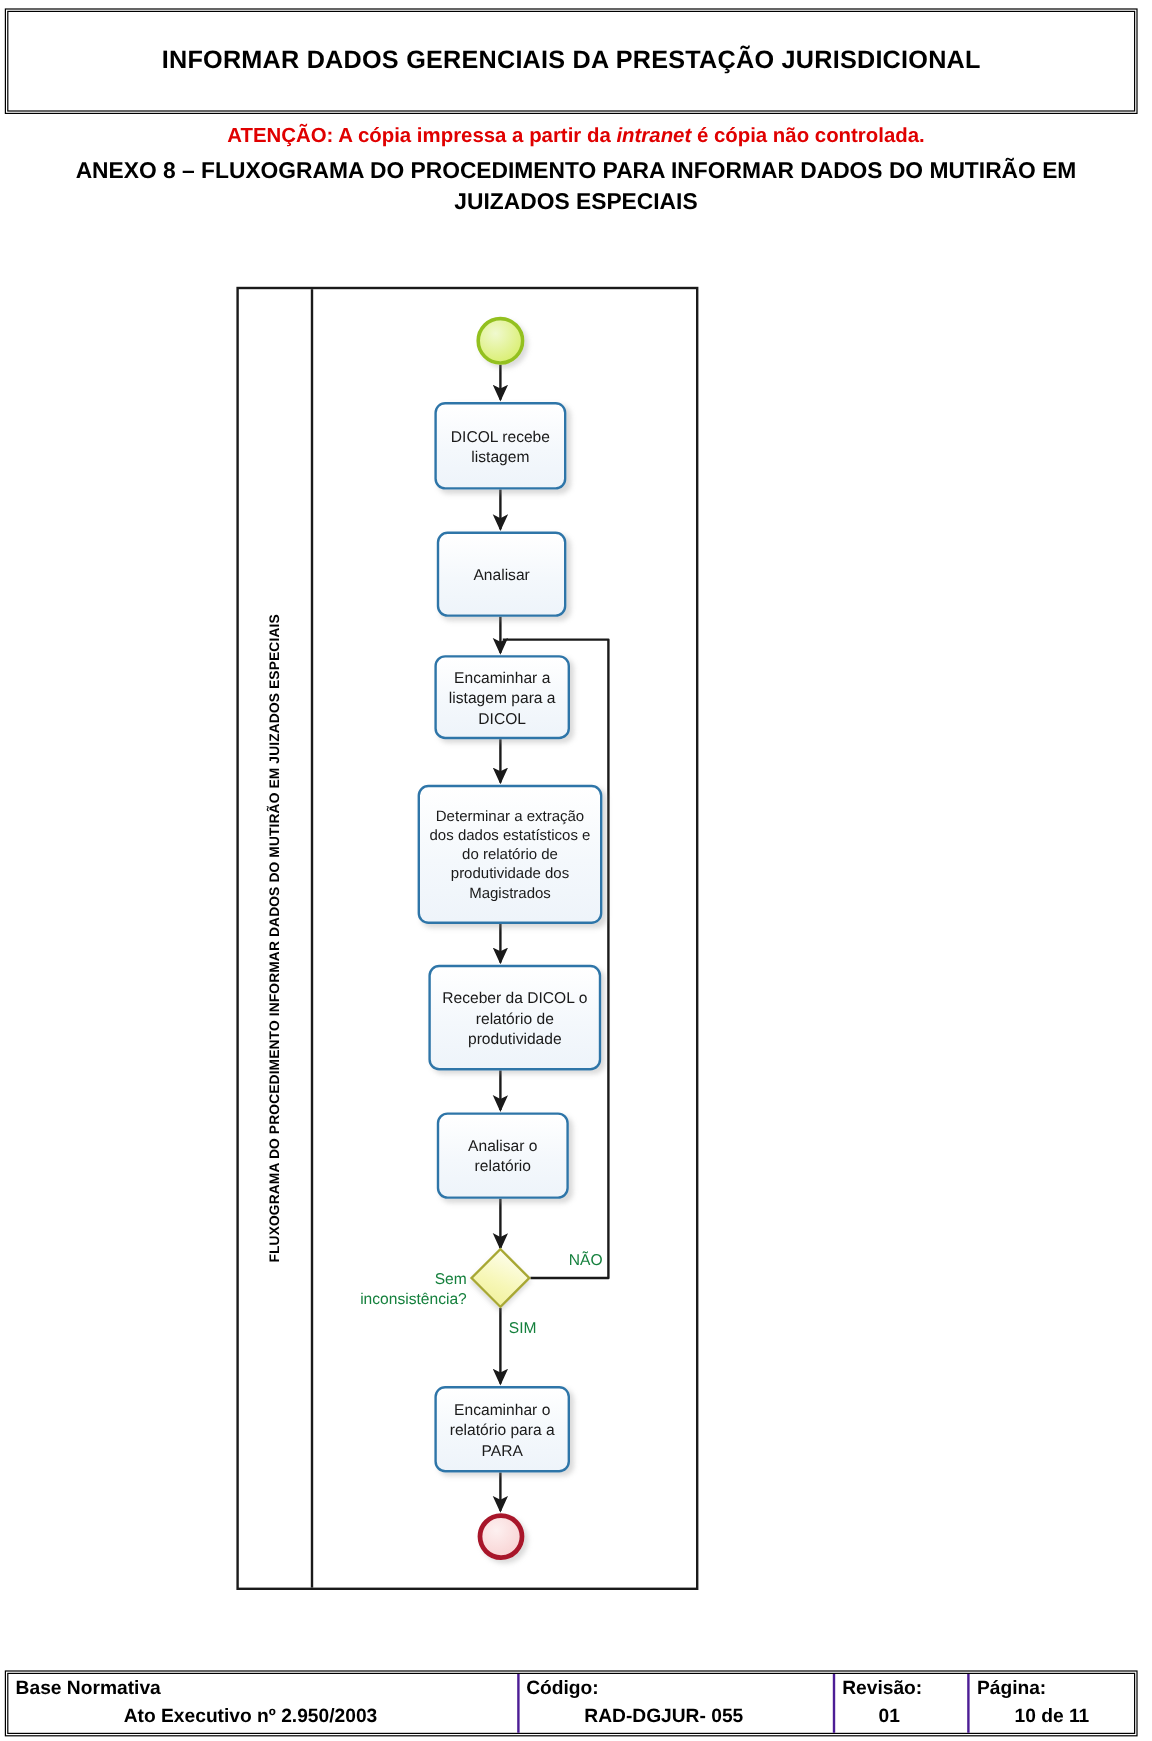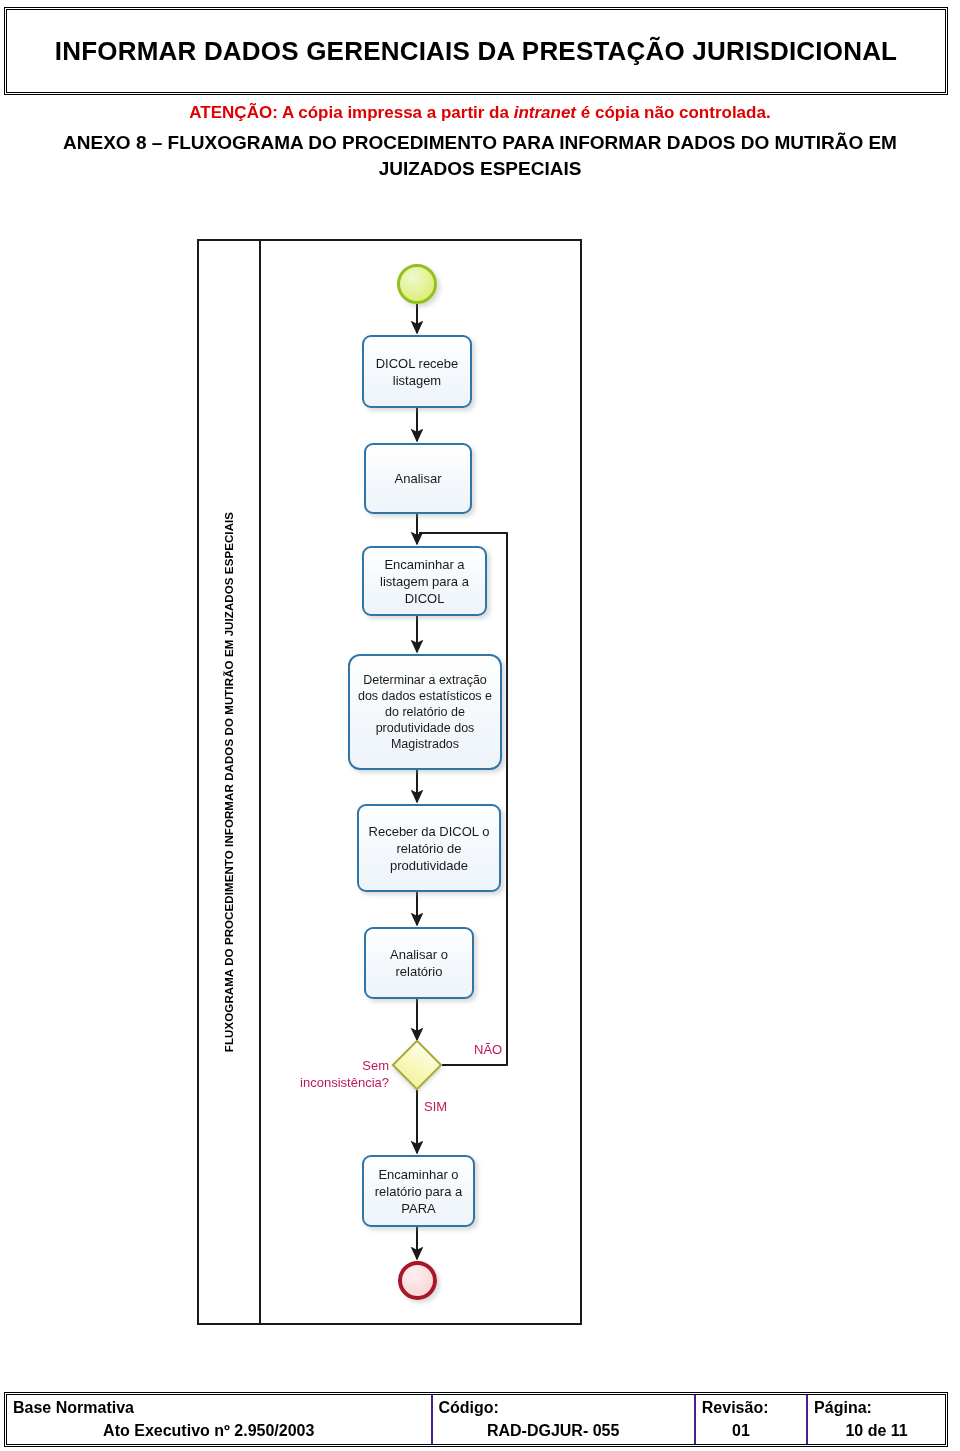--- a/index.html
+++ b/index.html
@@ -23,21 +23,21 @@
     top: 7px;
     width: 944px;
     height: 88px;
     border: 3px double #000000;
     box-sizing: border-box;
     display: flex;
     align-items: center;
     justify-content: center;
   }
   #title-box .title-text {
-    font-size: 26px;
+    font-size: 21px;
     font-weight: bold;
     letter-spacing: 0.2px;
     text-align: center;
     white-space: nowrap;
   }
 
   
   #warning-line {
     position: absolute;
     left: 0;
@@ -140,21 +140,21 @@
     box-sizing: border-box;
     background: linear-gradient(160deg, #fdfde8 0%, #f7f7b8 60%, #f2f2a0 100%);
     border: 2px solid #a8a833;
     transform: rotate(45deg);
     box-shadow: 2px 2px 4px rgba(150,150,150,0.35);
   }
 
   .flow-label {
     position: absolute;
     font-size: 13px;
-    color: #be185d;
+    color: #15803d;
     white-space: nowrap;
   }
   .flow-label.multiline { white-space: normal; text-align: right; line-height: 17px; }
 
   #connectors { position: absolute; left: 0; top: 0; }
 
   
   #footer-table {
     position: absolute;
     left: 4px;
@@ -242,25 +242,25 @@
     <div id="start-node" class="terminator" style="left:136px; top:23px; width:40px; height:40px;"></div>
 
     <div class="node" style="left:101px; top:94px; width:110px; height:73px;">
       <span>DICOL recebe listagem</span>
     </div>
 
     <div class="node" style="left:103px; top:202px; width:108px; height:71px;">
       <span>Analisar</span>
     </div>
 
-    <div class="node" style="left:101px; top:305px; width:125px; height:70px;">
+    <div class="node" style="left:101px; top:305px; width:113px; height:70px;">
       <span>Encaminhar a listagem para a DICOL</span>
     </div>
 
-    <div class="node" style="left:87px; top:413px; width:154px; height:116px; font-size:12.5px; line-height:16px;border-radius:12px;">
+    <div class="node" style="left:87px; top:413px; width:154px; height:116px; font-size:12.5px; line-height:16px;">
       <span>Determinar a extração dos dados estatísticos e do relatório de produtividade dos Magistrados</span>
     </div>
 
     <div class="node" style="left:96px; top:563px; width:144px; height:88px;justify-content:center;">
       <span>Receber da DICOL o relatório de produtividade</span>
     </div>
 
     <div class="node" style="left:103px; top:686px; width:110px; height:72px;">
       <span>Analisar o relatório</span>
     </div>

